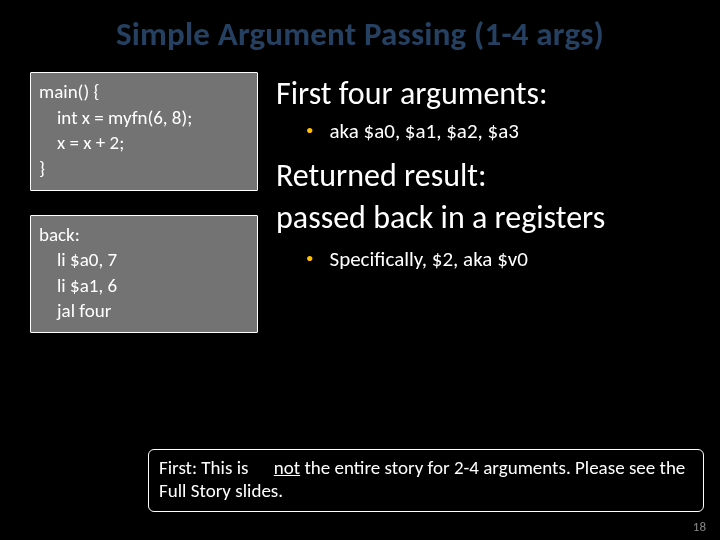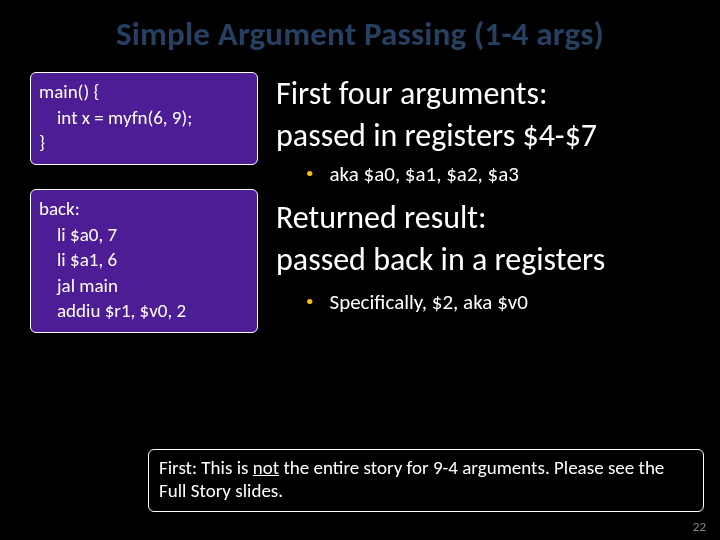--- a/index.html
+++ b/index.html
@@ -36,23 +36,23 @@
     display: flex;
     flex-direction: column;
     gap: 24px;
   }
   .right-col {
     flex: 1;
     padding-top: 2px;
   }
   .code-box {
     border: 1px solid #fff;
-    border-radius: 6px;
+    border-radius: 1px;
     padding: 6px 8px 8px 8px;
-    background: #4c1d95;
+    background: #737373;
   }
   .code-line {
     font-size: 19px;
     color: #fff;
     line-height: 1.35;
     white-space: pre;
   }
   .indent1 { padding-left: 18px; }
   .para {
     font-size: 32px;
@@ -87,21 +87,21 @@
     border: 1px solid #fff;
     border-radius: 6px;
     padding: 6px 10px 8px 10px;
     background: #000;
   }
   .note-text {
     font-size: 19px;
     color: #fff;
     line-height: 1.25;
   }
-  .note-text .not { text-decoration: underline; }
+  .note-text .not { text-decoration: underline; margin-left: 21px; }
   .page-num {
     position: absolute;
     right: 14px;
     bottom: 6px;
     color: #898989;
     font-size: 13px;
   }
 </style>
 </head>
 <body>
@@ -109,38 +109,37 @@
 <div class="slide">
 
   <div class="title">Simple Argument Passing (1-4 args)</div>
 
   <div class="content">
 
     <div class="left-col">
 
       <div class="code-box">
         <div class="code-line">main() {</div>
-        <div class="code-line indent1">int x = myfn(6, 9);</div>
+        <div class="code-line indent1">int x = myfn(6, 8);</div>
+        <div class="code-line indent1">x = x + 2;</div>
         <div class="code-line">}</div>
       </div>
 
       <div class="code-box">
         <div class="code-line">back:</div>
         <div class="code-line indent1">li $a0, 7</div>
         <div class="code-line indent1">li $a1, 6</div>
-        <div class="code-line indent1">jal main</div>
-        <div class="code-line indent1">addiu $r1, $v0, 2</div>
+        <div class="code-line indent1">jal four</div>
       </div>
 
     </div>
 
     <div class="right-col">
 
       <div class="para">First four arguments:</div>
-      <div class="para">passed in registers $4-$7</div>
 
       <div class="bullet-row">
         <span class="bullet-dot">•</span>
         <span class="bullet-text">aka $a0, $a1, $a2, $a3</span>
       </div>
 
       <div class="para">Returned result:</div>
       <div class="para">passed back in a registers</div>
       <div class="gap-block"></div>
 
@@ -148,19 +147,19 @@
         <span class="bullet-dot">•</span>
         <span class="bullet-text">Specifically, $2, aka $v0</span>
       </div>
 
     </div>
 
   </div>
 
   <div class="note-box">
     <span class="note-text">
-      <span>First: This is </span><span class="not">not</span><span> the entire story for 9-4 arguments. Please see the Full Story slides.</span>
+      <span>First: This is </span><span class="not">not</span><span> the entire story for 2-4 arguments. Please see the Full Story slides.</span>
     </span>
   </div>
 
-  <div class="page-num">22</div>
+  <div class="page-num">18</div>
 
 </div>
 
 </body></html>

